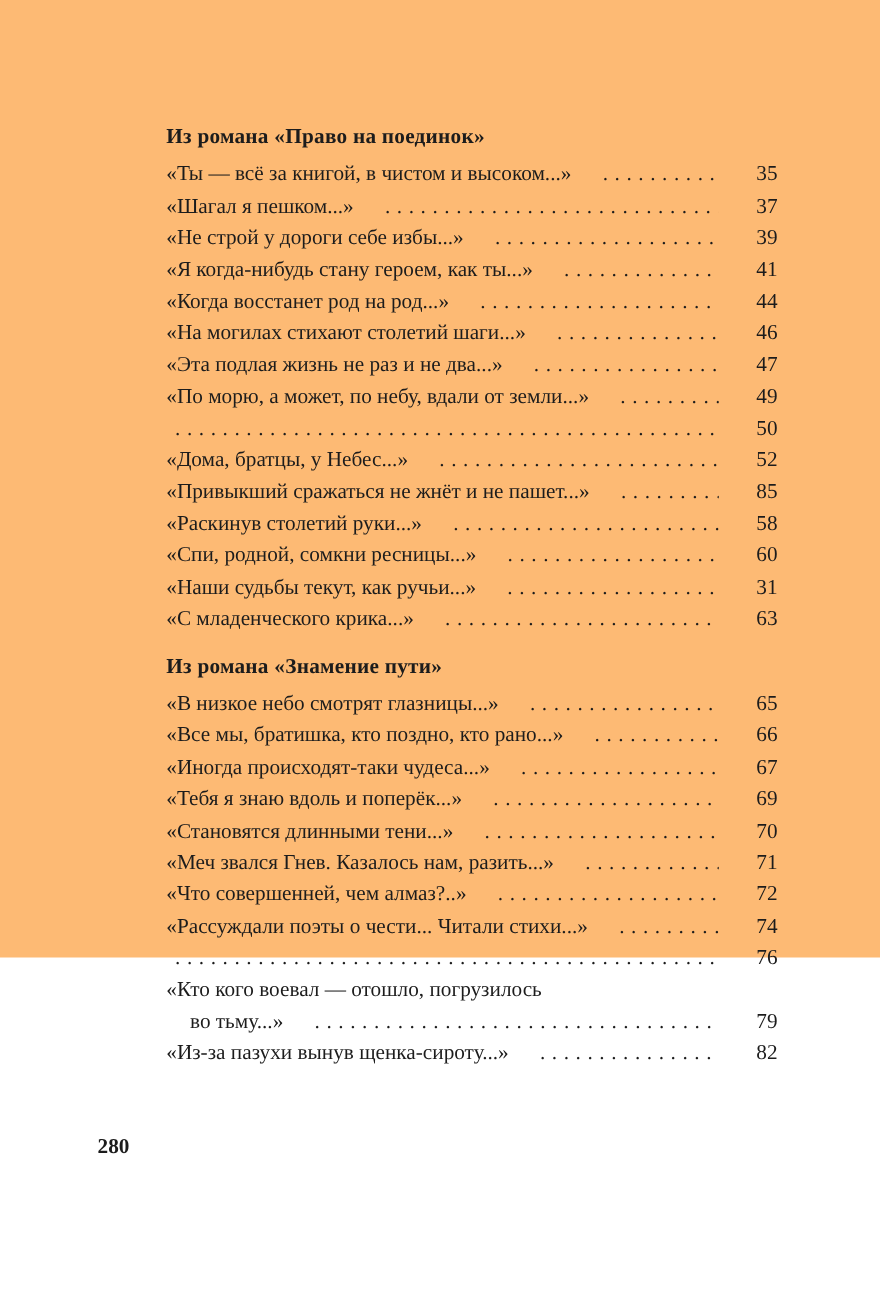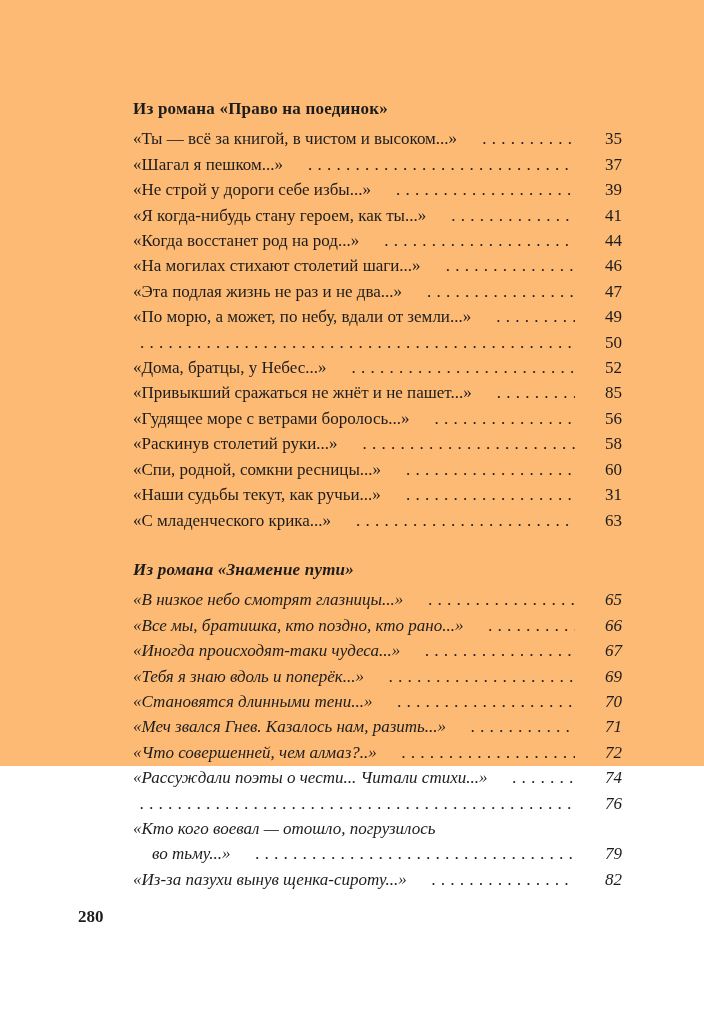--- a/index.html
+++ b/index.html
@@ -16,21 +16,21 @@
     width: 704px;
     height: 766px;
     background: #fdba74;
   }
   .toc {
     position: absolute;
     left: 133px;
     top: 96px;
     width: 489px;
   }
-  .toc-section + .toc-section { margin-top: 24px; font-style: italic; }
+  .toc-section + .toc-section { margin-top: 12px; }
   .heading {
     font-weight: bold;
     font-size: 17px;
     line-height: 25.4px;
     margin-bottom: 5px;
     letter-spacing: 0.2px;
   }
   .entry {
     display: flex;
     align-items: flex-end;
@@ -121,25 +121,20 @@
           <span class="title">«Дома, братцы, у Небес...»</span>
           <span class="dots"></span>
           <span class="pageno">52</span>
         </div>
         <div class="entry">
           <span class="title">«Привыкший сражаться не жнёт и не пашет...»</span>
           <span class="dots"></span>
           <span class="pageno">85</span>
         </div>
         <div class="entry">
-          <span class="title">«Гудящее море с ветрами боролось...»</span>
-          <span class="dots"></span>
-          <span class="pageno">56</span>
-        </div>
-        <div class="entry">
           <span class="title">«Раскинув столетий руки...»</span>
           <span class="dots"></span>
           <span class="pageno">58</span>
         </div>
         <div class="entry">
           <span class="title">«Спи, родной, сомкни ресницы...»</span>
           <span class="dots"></span>
           <span class="pageno">60</span>
         </div>
         <div class="entry">

